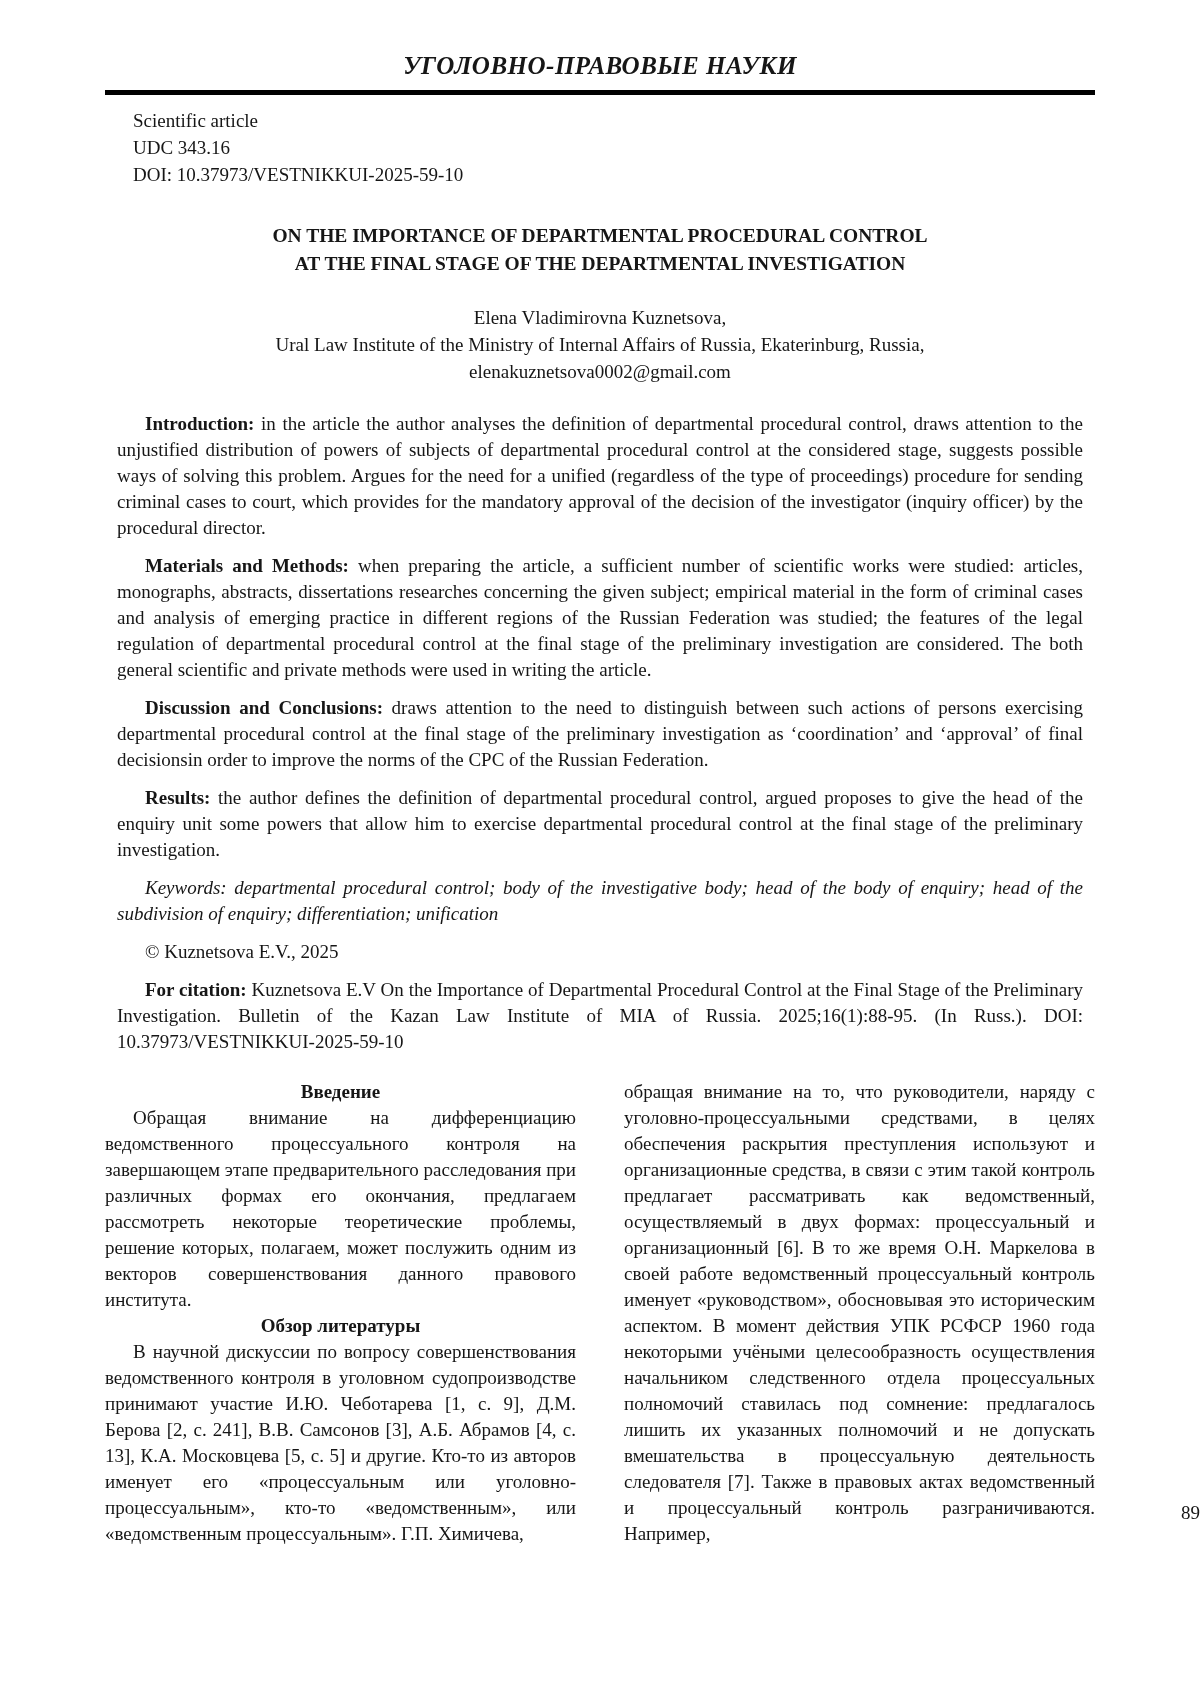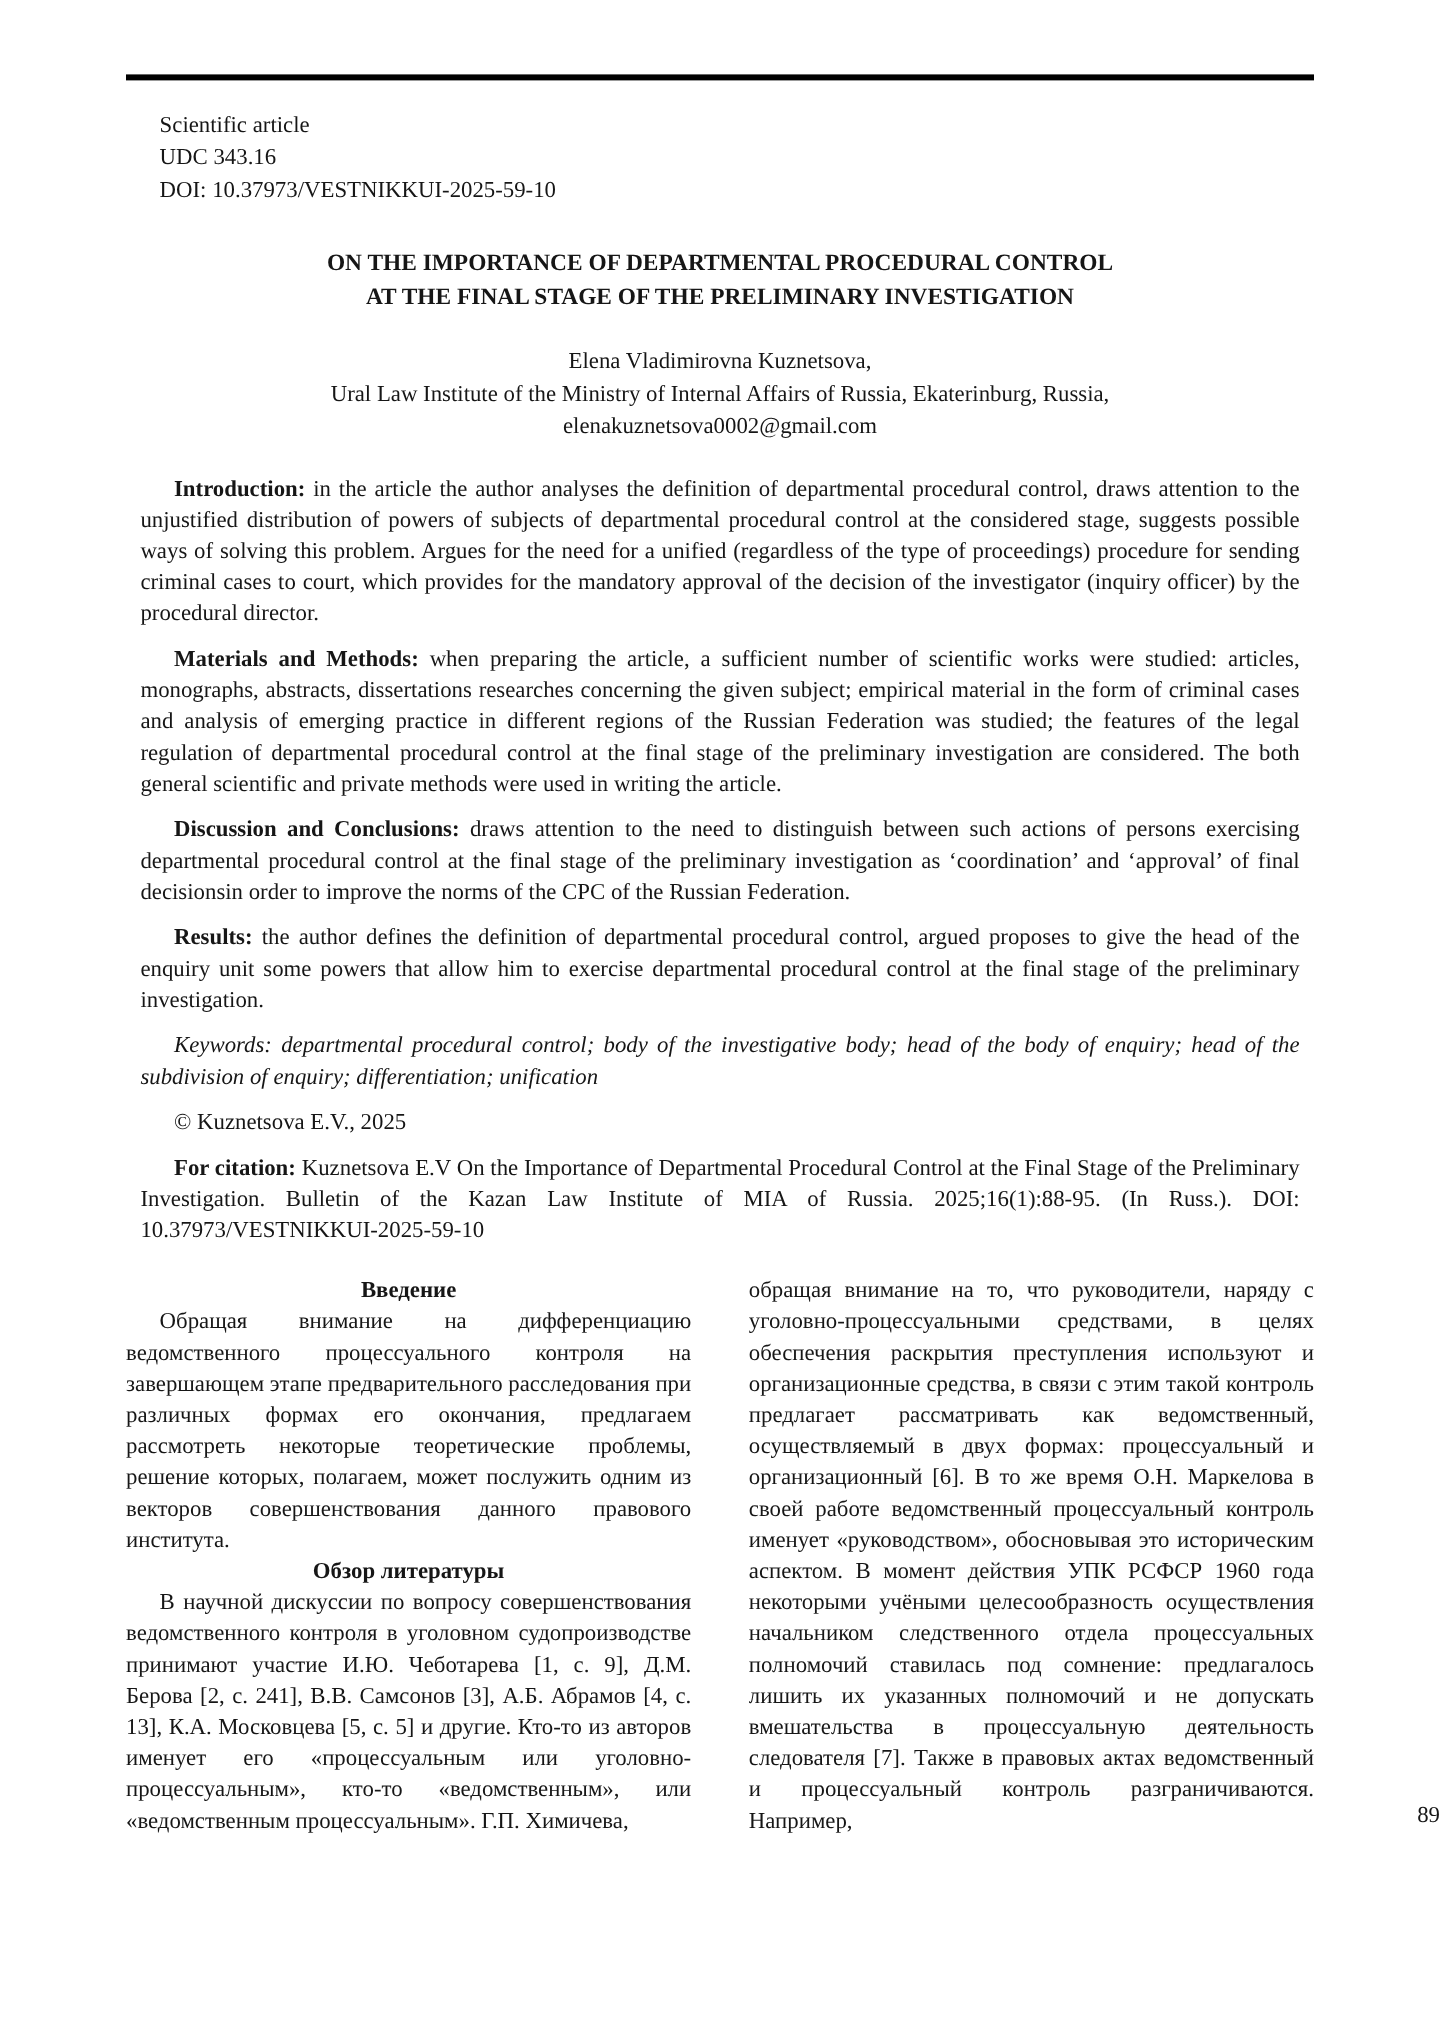--- a/index.html
+++ b/index.html
@@ -20,21 +20,21 @@
     font-style: italic;
     font-size: 25px;
     letter-spacing: 0.5px;
   }
   .head-rule {
     height: 5px;
     background: #000;
     margin-top: 10px;
   }
   .meta {
-    margin-top: 24px;
+    margin-top: 12px;
     margin-left: 28px;
     font-size: 19px;
     line-height: 27px;
   }
   .title {
     margin: 34px 0 0 0;
     text-align: center;
     font-size: 19.5px;
     font-weight: 700;
     line-height: 28px;
@@ -89,32 +89,33 @@
     top: 1502px;
     text-align: right;
     font-size: 19px;
   }
 </style>
 </head>
 <body>
 
 <div class="page">
 
+  <div class="running-head">УГОЛОВНО-ПРАВОВЫЕ НАУКИ</div>
 
   <div class="head-rule"></div>
 
   <div class="meta">
     <div>Scientific article</div>
     <div>UDC 343.16</div>
     <div>DOI: 10.37973/VESTNIKKUI-2025-59-10</div>
   </div>
 
   <h1 class="title">
     <span>ON THE IMPORTANCE OF DEPARTMENTAL PROCEDURAL CONTROL</span><br>
-    <span>AT THE FINAL STAGE OF THE PRELIMINARY INVESTIGATION</span>
+    <span>AT THE FINAL STAGE OF THE DEPARTMENTAL INVESTIGATION</span>
   </h1>
 
   <div class="authors">
     <div>Elena Vladimirovna Kuznetsova,</div>
     <div>Ural Law Institute of the Ministry of Internal Affairs of Russia, Ekaterinburg, Russia,</div>
     <div>elenakuznetsova0002@gmail.com</div>
   </div>
 
   <div class="abstract">
 

